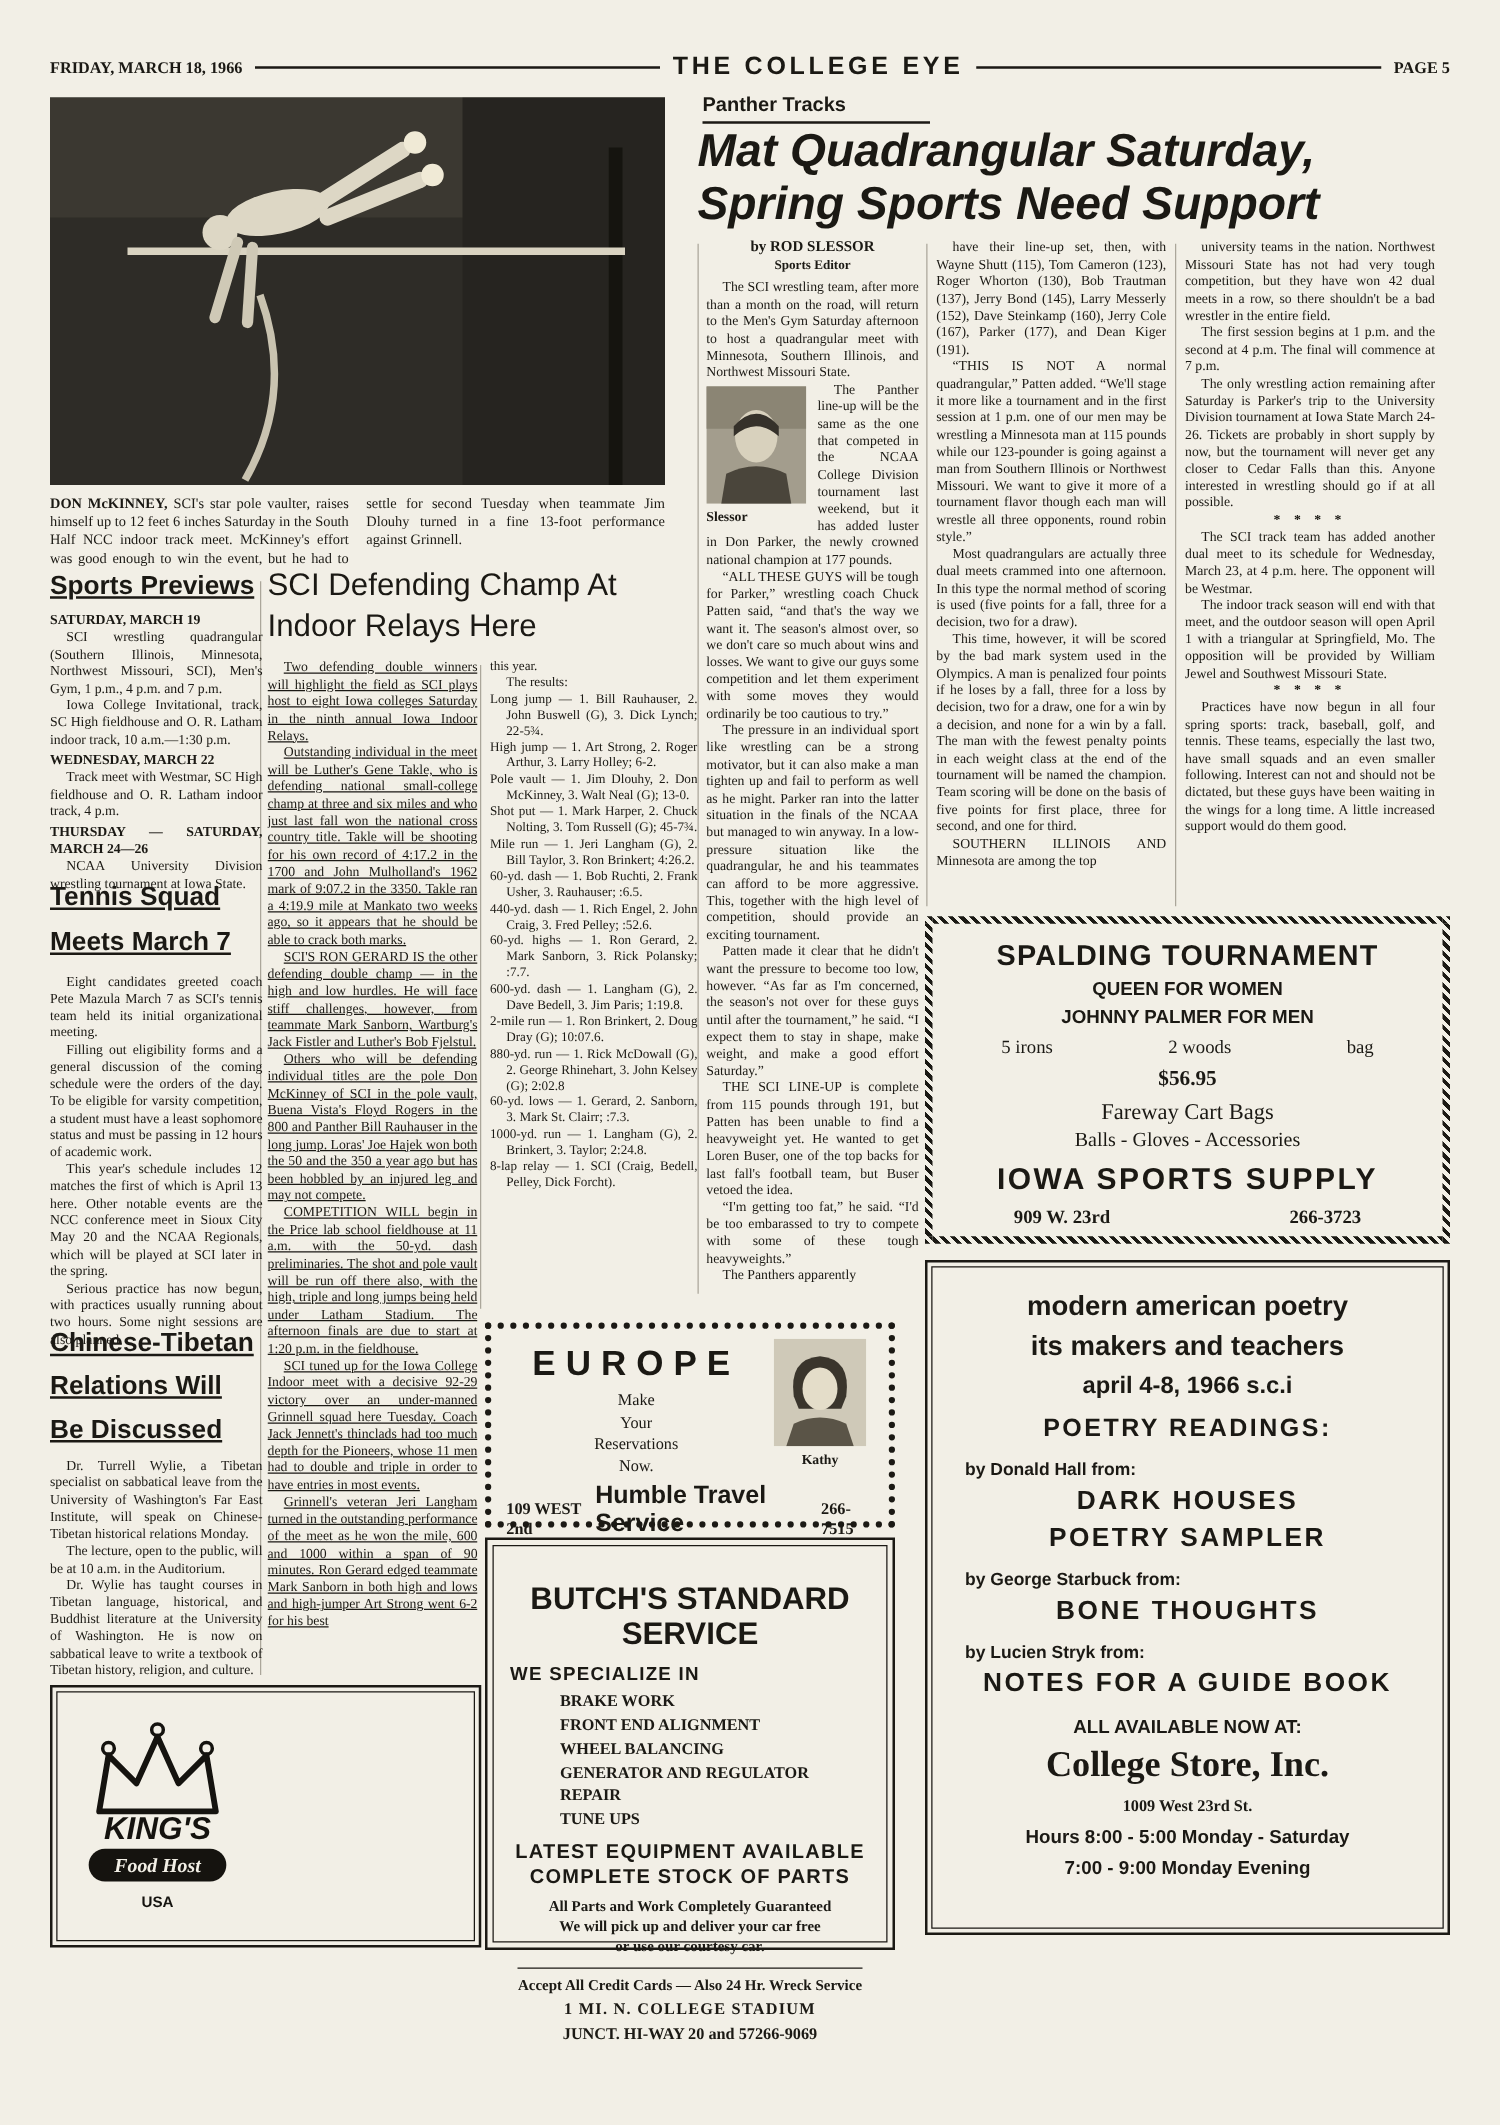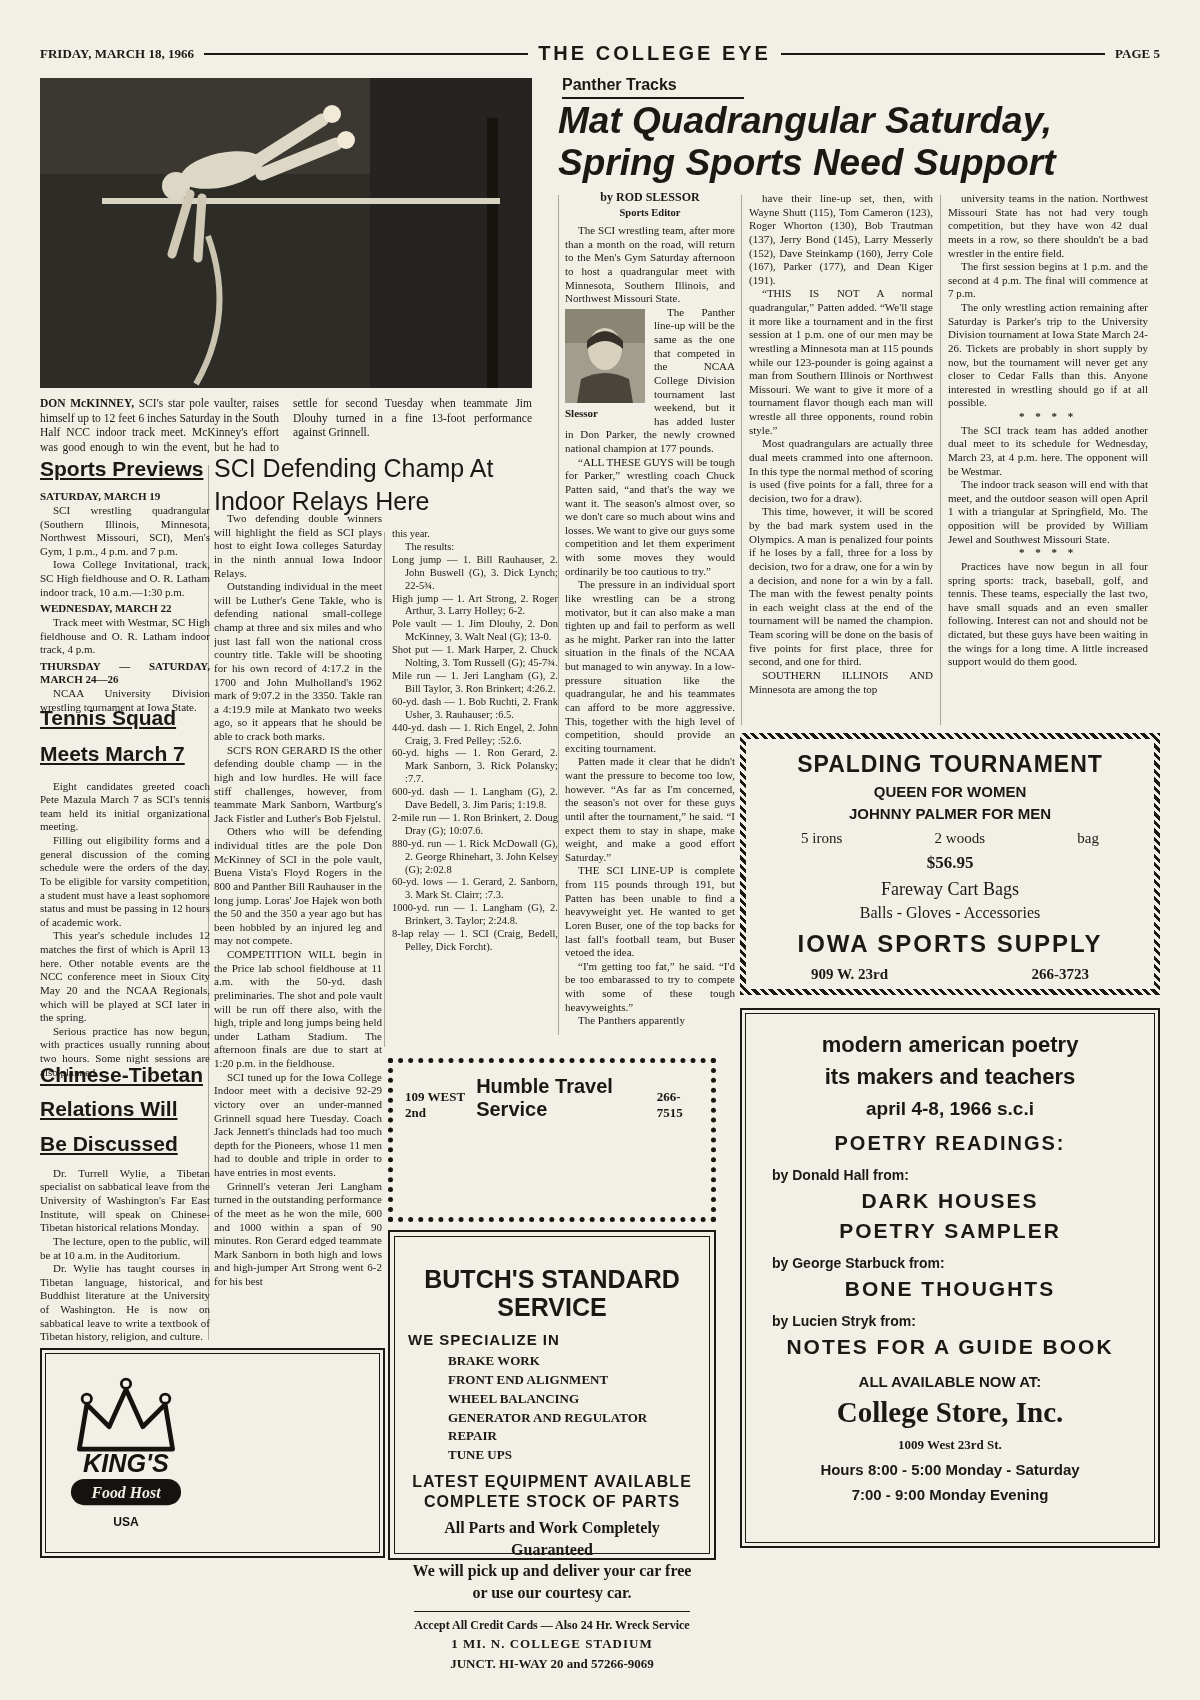--- a/index.html
+++ b/index.html
@@ -83,21 +83,21 @@
   .eu-agency { font-family:"Liberation Sans",sans-serif; font-weight:bold; font-size:20px; }
   .eu-small { font-weight:bold; font-size:13px; }
 
   .butchs { border:2px solid #1b1914; outline:1px solid #1b1914; outline-offset:-7px; padding:34px 18px 10px; }
   .bu-title { font-family:"Liberation Sans",sans-serif; font-weight:bold; font-size:25px; line-height:1.1; }
   .bu-spec { font-family:"Liberation Sans",sans-serif; font-weight:bold; font-size:15px; text-align:left; margin-top:10px; letter-spacing:1px; }
   .bu-list { text-align:left; padding-left:40px; margin-top:4px; }
   .bu-list p { font-weight:bold; font-size:13px; line-height:1.45; }
   .bu-caps { font-family:"Liberation Sans",sans-serif; font-weight:bold; font-size:16px; margin-top:8px; letter-spacing:1px; }
   .bu-caps2 { font-family:"Liberation Sans",sans-serif; font-weight:bold; font-size:16px; margin-top:2px; letter-spacing:1px; }
-  .bu-small { font-weight:bold; font-size:16px; line-height:1.35; margin-top:6px; }
+  .bu-small { font-weight:bold; font-size:12px; line-height:1.35; margin-top:6px; }
   .bu-div { border-top:1px solid #1b1914; margin:8px 6px 6px; }
   .bu-credit { font-weight:bold; font-size:12px; }
   .bu-stadium { font-weight:bold; font-size:13px; margin-top:3px; letter-spacing:1px; }
   .bu-bottom { display:flex; justify-content:center; font-weight:bold; font-size:13px; margin-top:4px; }
 
   .kings { border:2px solid #1b1914; outline:1px solid #1b1914; outline-offset:-6px; display:flex; padding:12px 14px; }
   .kg-logo { width:44%; }
   .kg-right { flex:1; text-align:center; padding-top:6px; }
   .kg-date { font-family:"Liberation Sans",sans-serif; font-weight:bold; font-size:21px; letter-spacing:2px; }
   .kg-treat { font-size:15px; line-height:1.4; margin-top:10px; }
@@ -178,21 +178,21 @@
         <p class="para">Dr. Turrell Wylie, a Tibetan specialist on sabbatical leave from the University of Washington's Far East Institute, will speak on Chinese-Tibetan historical relations Monday.</p>
         <p class="para">The lecture, open to the public, will be at 10 a.m. in the Auditorium.</p>
         <p class="para">Dr. Wylie has taught courses in Tibetan language, historical, and Buddhist literature at the University of Washington. He is now on sabbatical leave to write a textbook of Tibetan history, religion, and culture.</p>
       </div>
   </div>
 
   <div class="abs relays-headline" style="left:214px; top:452px; width:350px;">
     <div>SCI Defending Champ At</div>
     <div>Indoor Relays Here</div>
   </div>
-  <div class="abs body-text" style="left:214px; top:512px; width:168px; height:818px; overflow:hidden;">
+  <div class="abs body-text" style="left:214px; top:528px; width:168px; height:818px; overflow:hidden;text-decoration:underline;">
       <p class="para">Two defending double winners will highlight the field as SCI plays host to eight Iowa colleges Saturday in the ninth annual Iowa Indoor Relays.</p>
       <p class="para">Outstanding individual in the meet will be Luther's Gene Takle, who is defending national small-college champ at three and six miles and who just last fall won the national cross country title. Takle will be shooting for his own record of 4:17.2 in the 1700 and John Mulholland's 1962 mark of 9:07.2 in the 3350. Takle ran a 4:19.9 mile at Mankato two weeks ago, so it appears that he should be able to crack both marks.</p>
       <p class="para">SCI'S RON GERARD IS the other defending double champ — in the high and low hurdles. He will face stiff challenges, however, from teammate Mark Sanborn, Wartburg's Jack Fistler and Luther's Bob Fjelstul.</p>
       <p class="para">Others who will be defending individual titles are the pole Don McKinney of SCI in the pole vault, Buena Vista's Floyd Rogers in the 800 and Panther Bill Rauhauser in the long jump. Loras' Joe Hajek won both the 50 and the 350 a year ago but has been hobbled by an injured leg and may not compete.</p>
       <p class="para">COMPETITION WILL begin in the Price lab school fieldhouse at 11 a.m. with the 50-yd. dash preliminaries. The shot and pole vault will be run off there also, with the high, triple and long jumps being held under Latham Stadium. The afternoon finals are due to start at 1:20 p.m. in the fieldhouse.</p>
       <p class="para">SCI tuned up for the Iowa College Indoor meet with a decisive 92-29 victory over an under-manned Grinnell squad here Tuesday. Coach Jack Jennett's thinclads had too much depth for the Pioneers, whose 11 men had to double and triple in order to have entries in most events.</p>
       <p class="para">Grinnell's veteran Jeri Langham turned in the outstanding performance of the meet as he won the mile, 600 and 1000 within a span of 90 minutes. Ron Gerard edged teammate Mark Sanborn in both high and lows and high-jumper Art Strong went 6-2 for his best</p>
     </div>
   <div class="abs small-text" style="left:392px; top:528px; width:166px; height:522px; overflow:hidden;">
     <p class="cont">this year.</p>
@@ -298,20 +298,40 @@
     <div class="po-by">by Lucien Stryk from:</div>
     <div class="po-title">NOTES FOR A GUIDE BOOK</div>
     <div class="po-avail">ALL AVAILABLE NOW AT:</div>
     <div class="po-store">College Store, Inc.</div>
     <div class="po-addr">1009 West 23rd St.</div>
     <div class="po-hours">Hours 8:00 - 5:00 Monday - Saturday</div>
     <div class="po-hours">7:00 - 9:00 Monday Evening</div>
   </div>
 
   <div class="abs ad europe" style="left:388px; top:1058px; width:328px; height:164px;">
+    <div class="eu-top">
+      <div class="eu-left">
+        <div class="eu-name">EUROPE</div>
+        <div class="eu-make">
+          <div>Make</div>
+          <div>Your</div>
+          <div>Reservations</div>
+          <div>Now.</div>
+        </div>
+      </div>
+      <figure class="eu-fig">
+        <svg width="74" height="86" viewBox="0 0 74 86">
+          <rect width="74" height="86" fill="#cfc9b8"></rect>
+          <path d="M 16 46 Q 12 16 37 14 Q 62 16 58 46 L 54 56 L 20 56 Z" fill="#3a352c"></path>
+          <ellipse cx="37" cy="40" rx="14" ry="17" fill="#e4ddc9"></ellipse>
+          <path d="M 10 86 L 16 68 Q 37 58 58 68 L 64 86 Z" fill="#5a5447"></path>
+        </svg>
+        <figcaption>Kathy</figcaption>
+      </figure>
+    </div>
     <div class="eu-bottom">
       <span class="eu-small">109 WEST 2nd</span>
       <span class="eu-agency">Humble Travel Service</span>
       <span class="eu-small">266-7515</span>
     </div>
   </div>
 
   <div class="abs ad ad-center butchs" style="left:388px; top:1230px; width:328px; height:330px;">
     <div class="bu-title">BUTCH'S STANDARD</div>
     <div class="bu-title">SERVICE</div>

